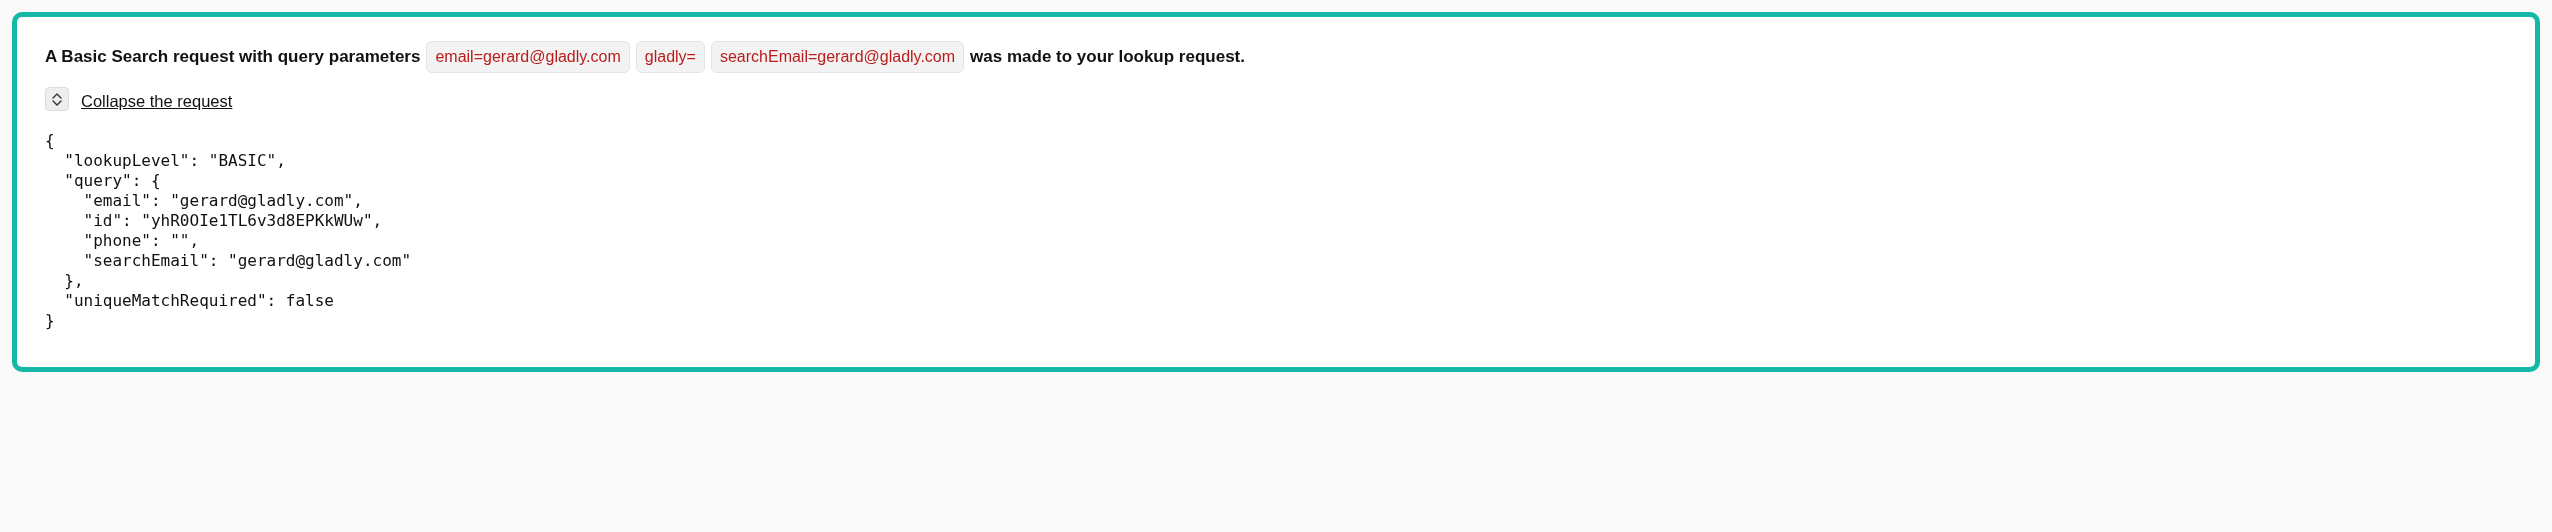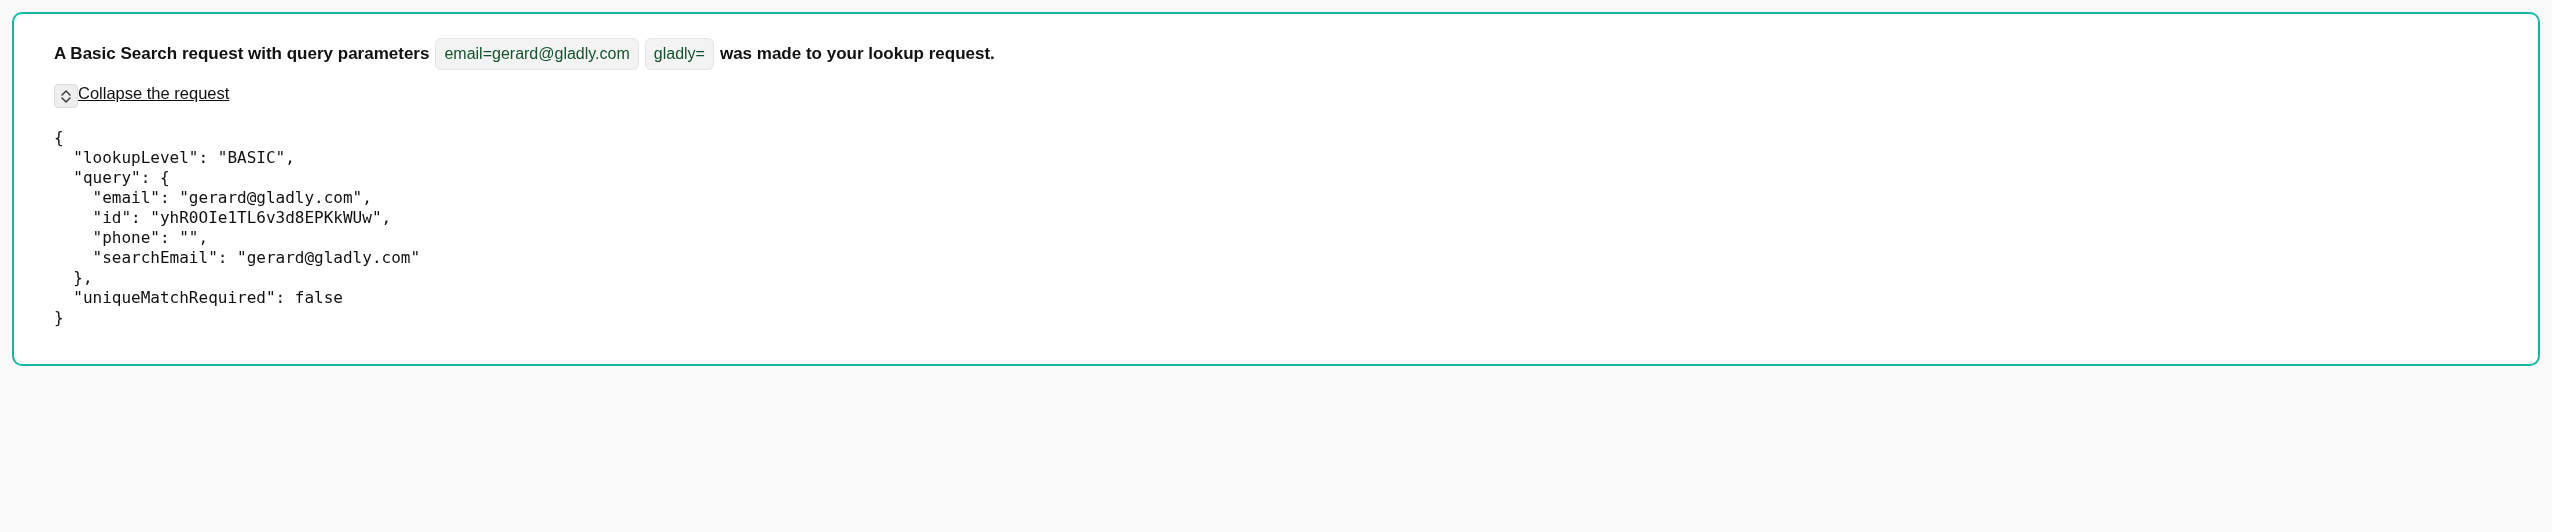--- a/index.html
+++ b/index.html
@@ -6,49 +6,50 @@
   body {
     margin: 0;
     padding: 12px;
     font-family: -apple-system, BlinkMacSystemFont, "Segoe UI", Helvetica, Arial, sans-serif;
     background: #fafafa;
     font-size: 16px;
     color: #111;
   }
   .card {
     background: #fff;
-    border: 2px solid #14b8a6;
+    border: 5px solid #14b8a6;
     border-radius: 10px;
-    padding: 24px 28px 20px 40px;
+    padding: 24px 28px 20px 28px;
     min-height: 300px;
   }
   .header-line {
     display: flex;
     flex-wrap: wrap;
     align-items: center;
     gap: 6px;
     font-size: 17px;
     line-height: 26px;
   }
   .bold { font-weight: 700; }
   .chip {
     display: inline-block;
     background: #f3f3f3;
     border: 1px solid #e4e4e4;
     border-radius: 6px;
     padding: 2px 8px;
     font-size: 16px;
     font-family: -apple-system, BlinkMacSystemFont, "Segoe UI", Helvetica, Arial, sans-serif;
-    color: #14532d;
+    color: #b91c1c;
     white-space: nowrap;
     font-weight: 400;
   }
   .collapse-row {
     display: flex;
-    align-items: flex-start;
+    align-items: flex-end;
+    gap: 12px;
     margin-top: 14px;
     margin-bottom: 6px;
   }
   .sort-icon {
     width: 24px;
     height: 24px;
     background: #eeeeee;
     border: 1px solid #dcdcdc;
     border-radius: 4px;
     display: flex;
@@ -77,20 +78,21 @@
 </style>
 </head>
 <body>
 
 <div class="card">
 
   <div class="header-line">
     <span class="bold">A Basic Search request with query parameters</span>
     <span class="chip">email=gerard@gladly.com</span>
     <span class="chip">gladly=</span>
+    <span class="chip">searchEmail=gerard@gladly.com</span>
     <span class="bold">was made to your lookup request.</span>
   </div>
 
   <div class="collapse-row">
     <span class="sort-icon">
       <svg width="10" height="6" viewBox="0 0 10 6">
           <path d="M1 5 L5 1 L9 5" stroke="#333" stroke-width="1.4" fill="none" stroke-linecap="round" stroke-linejoin="round"></path>
         </svg>
       <svg width="10" height="6" viewBox="0 0 10 6">
           <path d="M1 1 L5 5 L9 1" stroke="#333" stroke-width="1.4" fill="none" stroke-linecap="round" stroke-linejoin="round"></path>

